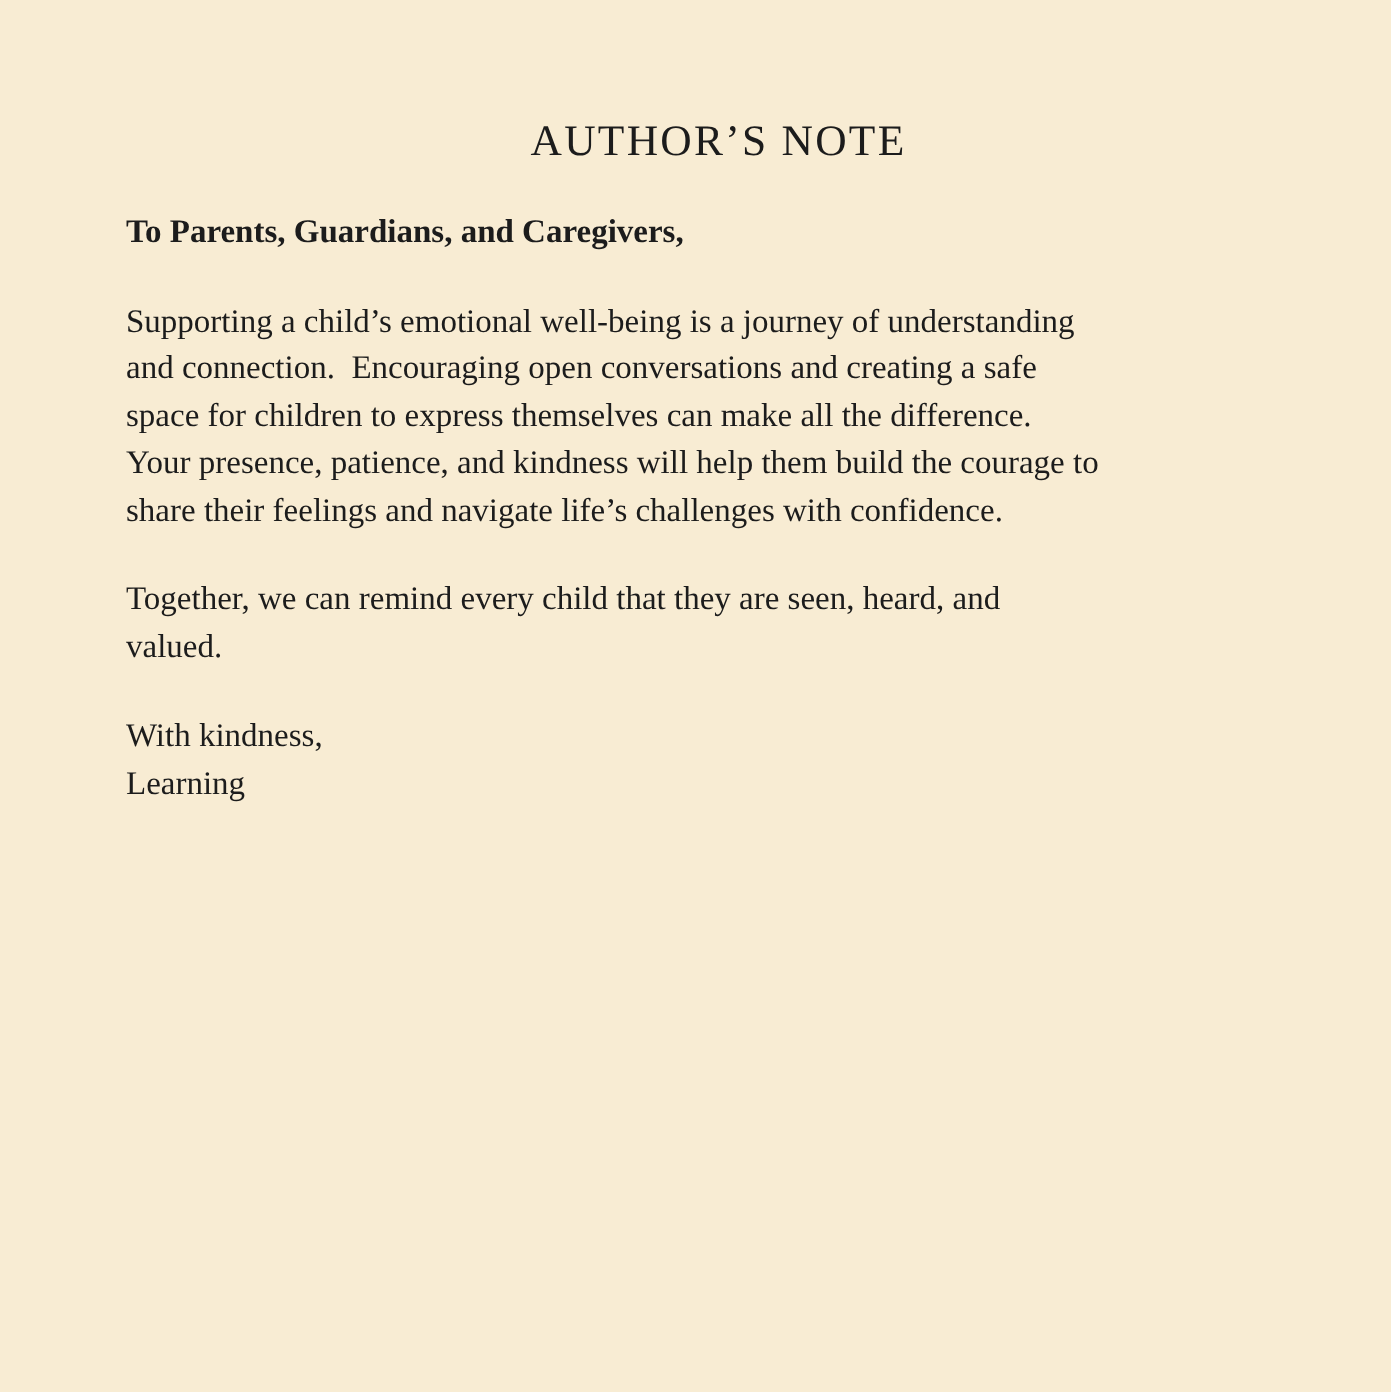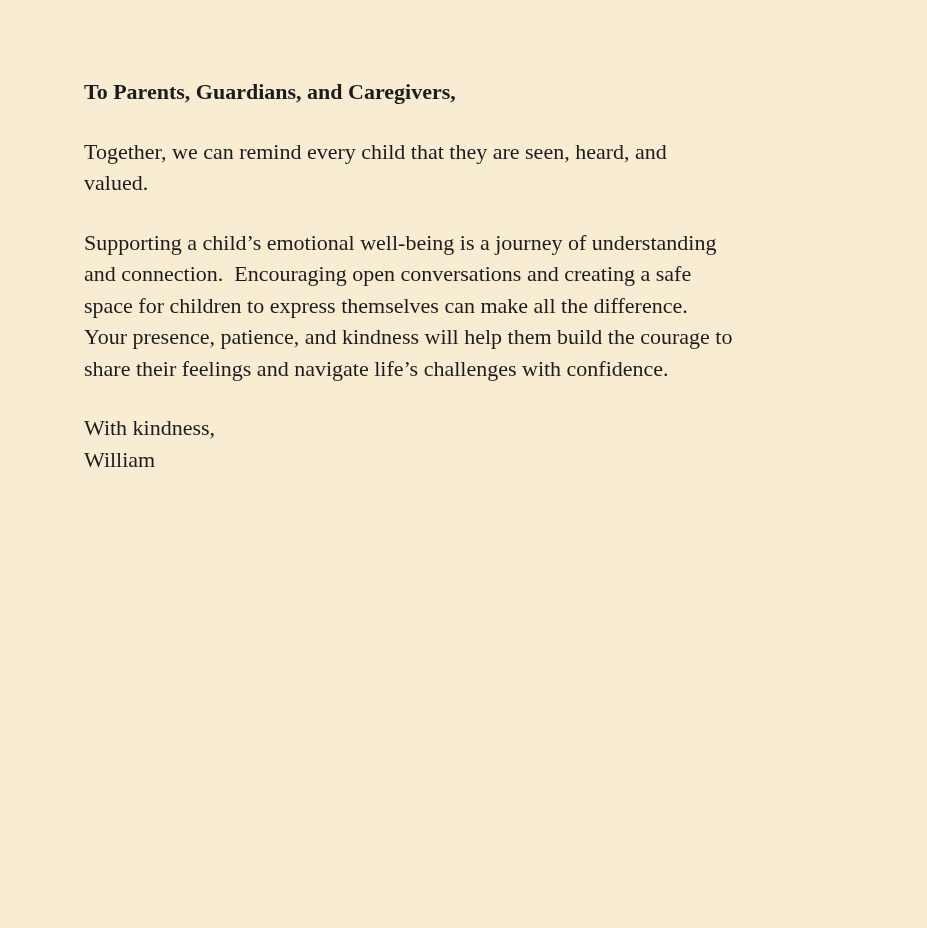--- a/index.html
+++ b/index.html
@@ -39,32 +39,33 @@
     font-weight: bold;
   }
   .content p:last-child {
     margin-bottom: 0;
   }
 </style>
 </head>
 <body>
 
 <div class="page" style="background: rgb(248, 236, 211); color: rgb(28, 28, 28);">
+  <h1 class="title">AUTHOR’S NOTE</h1>
 
   <div class="content">
 
 
 
     <p class="heading">To Parents, Guardians, and Caregivers,</p>
 
-    <p class="para">Together, we can remind every child that they are seen, heard, and
-valued.</p>
-
     <p class="para">Supporting a child’s emotional well-being is a journey of understanding
 and connection.  Encouraging open conversations and creating a safe
 space for children to express themselves can make all the difference.
 Your presence, patience, and kindness will help them build the courage to
 share their feelings and navigate life’s challenges with confidence.</p>
 
+    <p class="para">Together, we can remind every child that they are seen, heard, and
+valued.</p>
+
     <p class="para closing">With kindness,
-William</p>
+Learning</p>
   </div>
 </div>
 
 </body></html>

